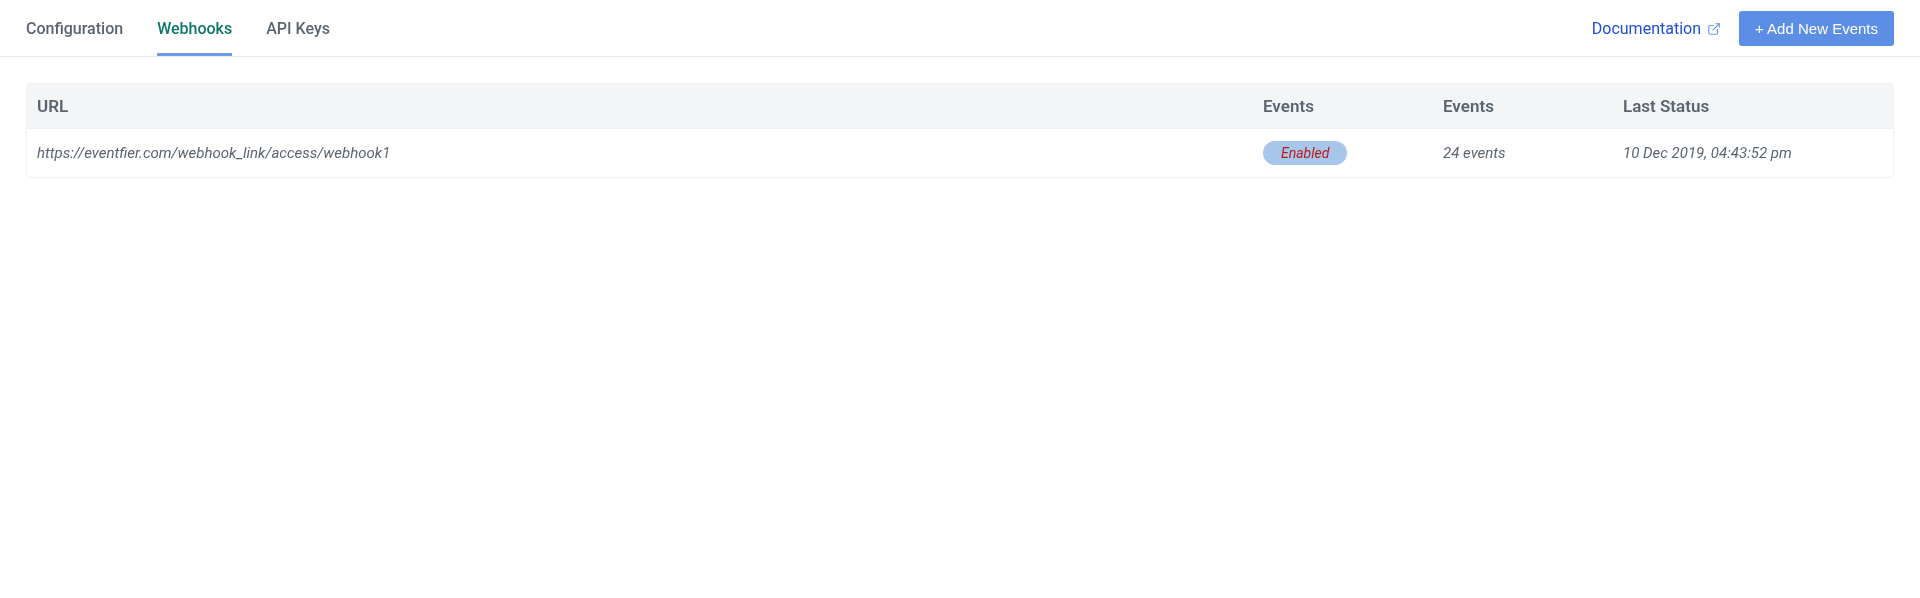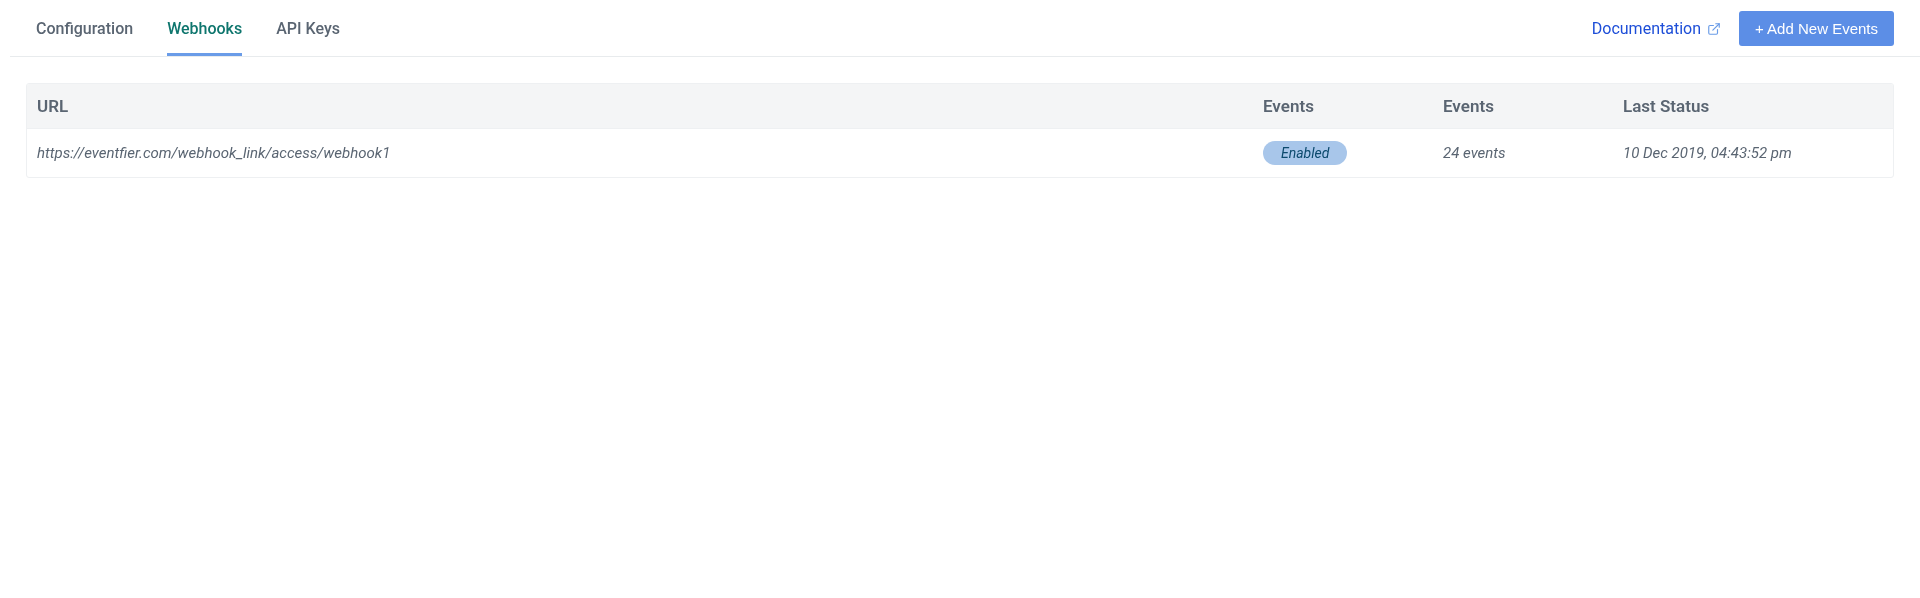--- a/index.html
+++ b/index.html
@@ -12,21 +12,20 @@
       background: #fff;
       color: #4a5568;
     }
     .header {
       display: flex;
       align-items: center;
       justify-content: space-between;
       padding: 0 26px;
       border-bottom: 1px solid #e8ebed;
       height: 57px;
-      margin-left: 10px;
     }
     .tabs {
       display: flex;
       gap: 34px;
       height: 100%;
       align-items: center;
     }
     .tab {
       font-size: 16px;
       font-weight: 500;
@@ -102,21 +101,21 @@
       padding: 12px 10px;
       font-size: 15px;
       color: #5a6572;
       align-items: center;
       border-top: 1px solid #eef0f2;
       font-style: italic;
     }
     .badge {
       display: inline-block;
       background: #a8c6ea;
-      color: #0c4a6e;
+      color: #b91c1c;
       padding: 4px 18px;
       border-radius: 14px;
       font-size: 14px;
       text-align: center;
     }
     .col-url { padding-left: 0; }
     .col-status { }
     .col-events { }
     .col-updated { }
   </style>

